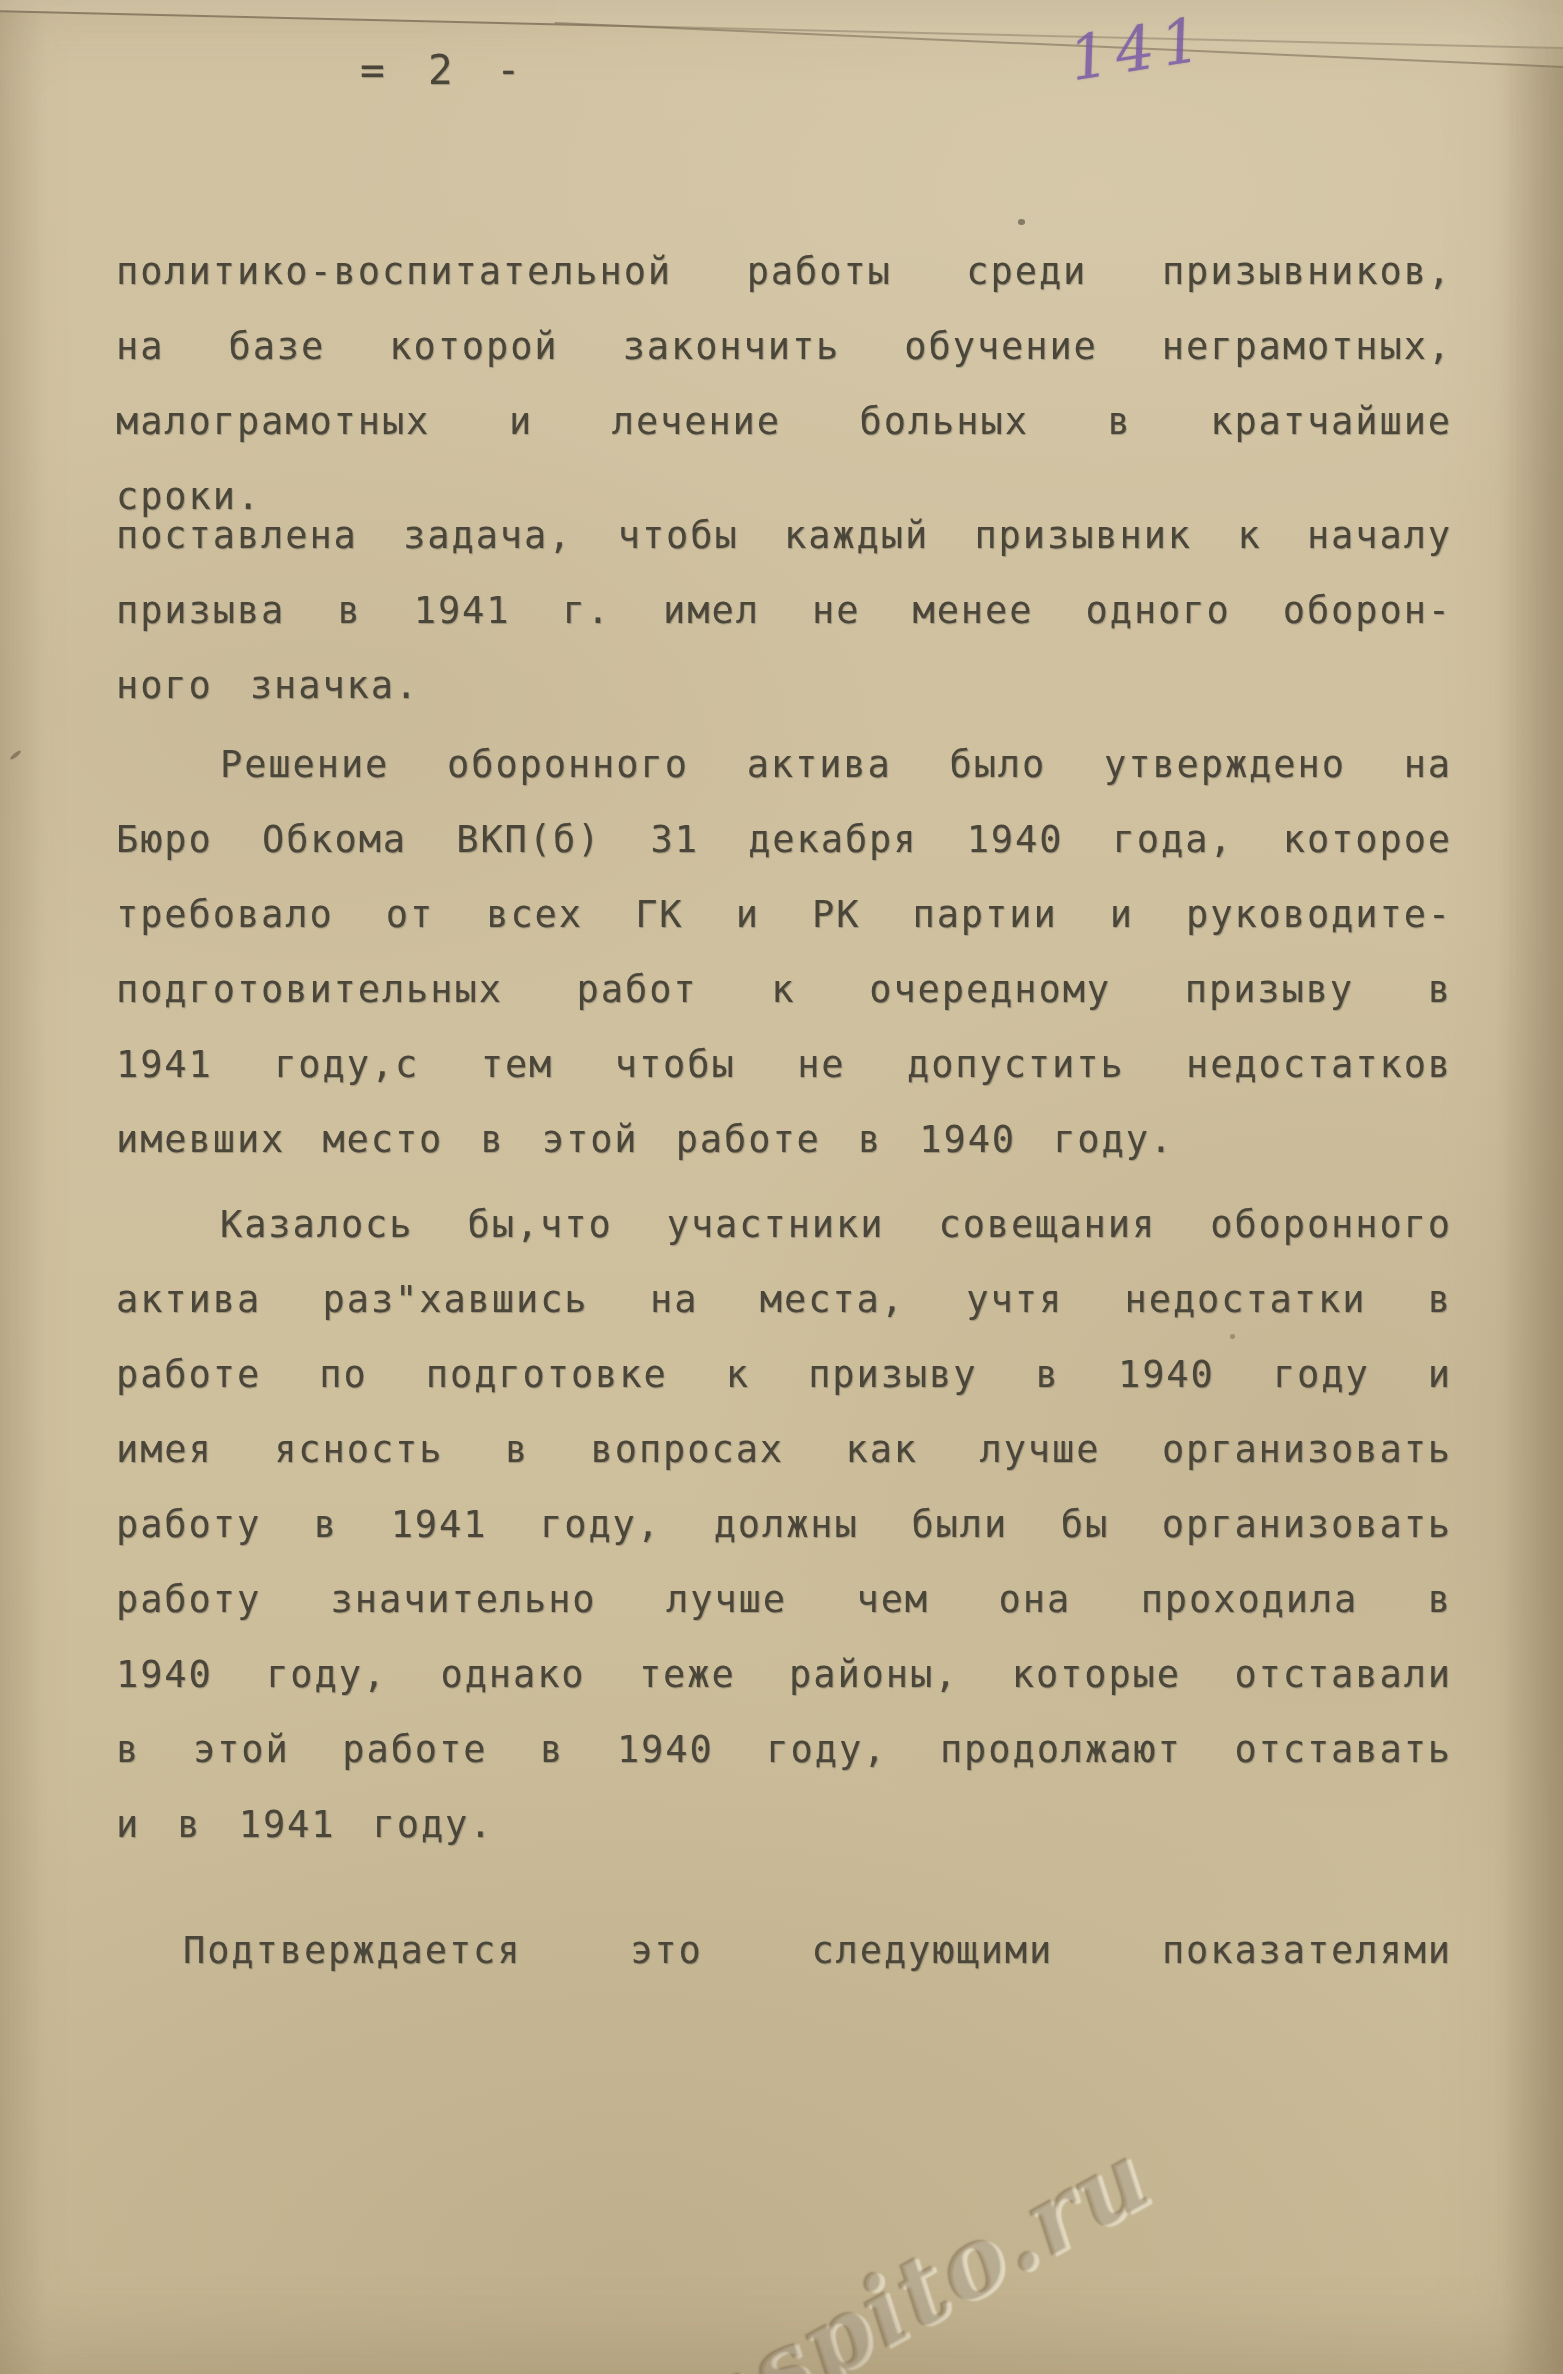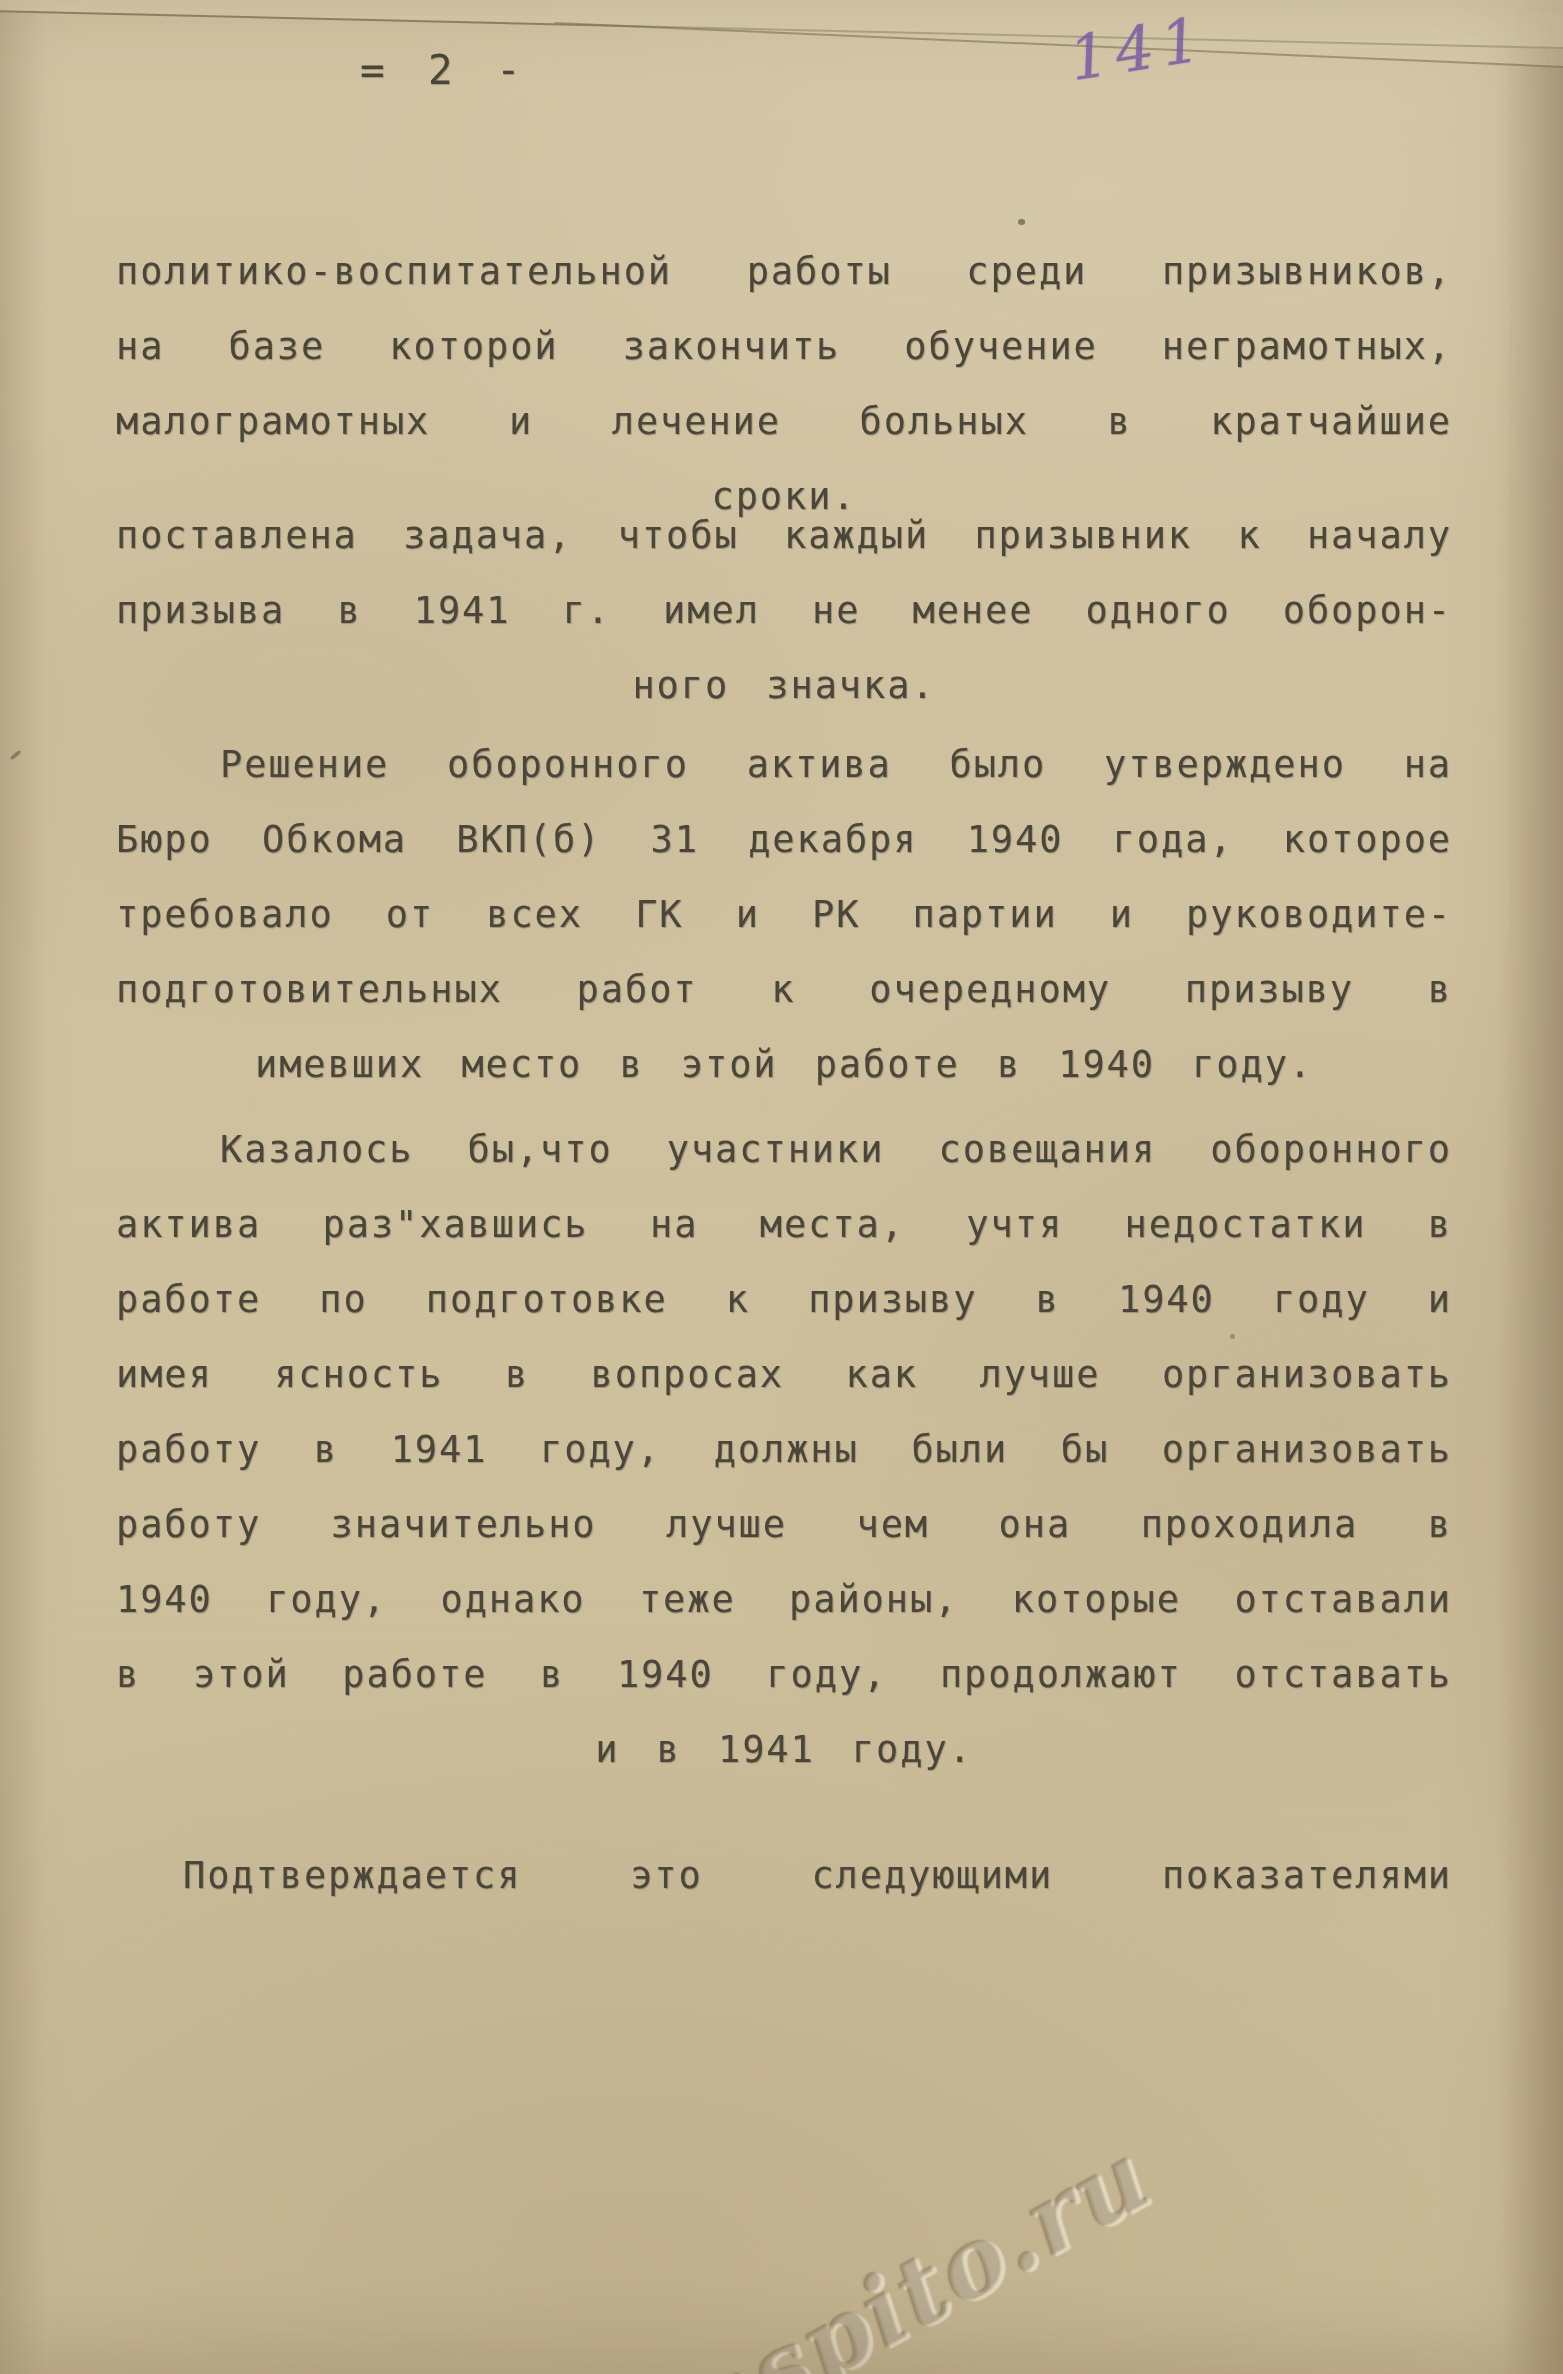--- a/index.html
+++ b/index.html
@@ -48,21 +48,21 @@
   }
   
   .text-block{
     position:absolute;left:116px;top:234px;width:1336px;
     font-size:37px;color:#4b463a;
     letter-spacing:1.9px;word-spacing:13px;
     text-shadow:0.9px 0.9px 0.9px rgba(75,70,58,0.35);
   }
   .line{line-height:75px;}
   .line.j{text-align:justify;text-align-last:justify;}
-  .line.last{text-align:center;}
+  .line.last{text-align:left;}
   .para-1{margin-top:-36px;}
   .para-2{margin-top:3.7px;}
   .para-3{margin-top:10.2px;}
   .para-4{margin-top:40px;}
   .para-4 .line{line-height:97px;}
   .indent-normal .line:first-child{padding-left:104px;}
   .indent-small  .line:first-child{padding-left:67px;}
   
   .watermark{
     position:absolute;left:584px;top:2175px;width:890px;
@@ -102,20 +102,21 @@
       <div class="para para-1">
         <div class="line j">поставлена задача, чтобы каждый призывник к началу</div>
         <div class="line j">призыва в 1941 г. имел не менее одного оборон-</div>
         <div class="line last">ного значка.</div>
       </div>
       <div class="para para-2 indent-normal">
         <div class="line j">Решение оборонного актива было утверждено на</div>
         <div class="line j">Бюро Обкома ВКП(б) 31 декабря 1940 года, которое</div>
         <div class="line j">требовало от всех ГК и РК партии и руководите-</div>
         <div class="line j">подготовительных работ к очередному призыву в</div>
+        <div class="line j">1941 году,с тем чтобы не допустить недостатков</div>
         <div class="line last">имевших место в этой работе в 1940 году.</div>
       </div>
       <div class="para para-3 indent-normal">
         <div class="line j">Казалось бы,что участники совещания оборонного</div>
         <div class="line j">актива раз"хавшись на места, учтя недостатки в</div>
         <div class="line j">работе по подготовке к призыву в 1940 году и</div>
         <div class="line j">имея ясность в вопросах как лучше организовать</div>
         <div class="line j">работу в 1941 году, должны были бы организовать</div>
         <div class="line j">работу значительно лучше чем она проходила в</div>
         <div class="line j">1940 году, однако теже районы, которые отставали</div>

